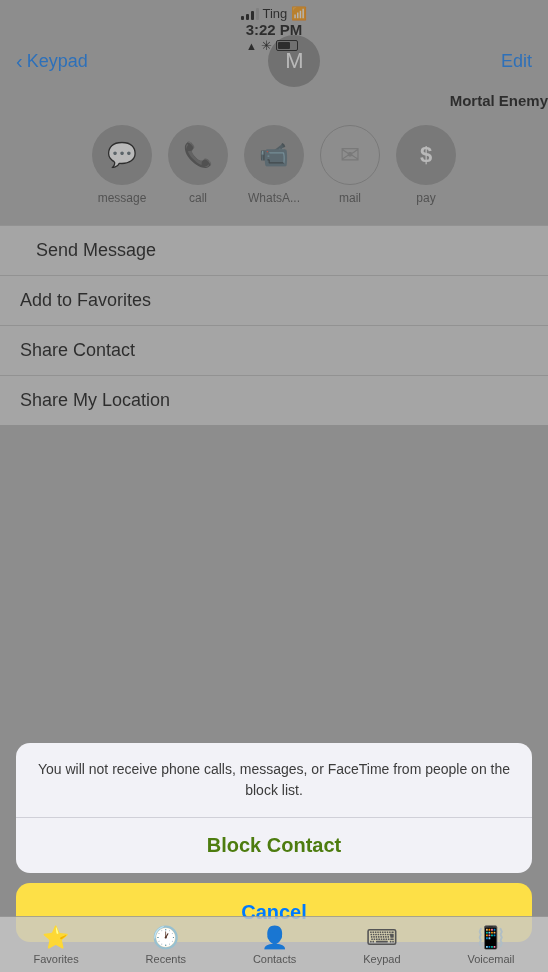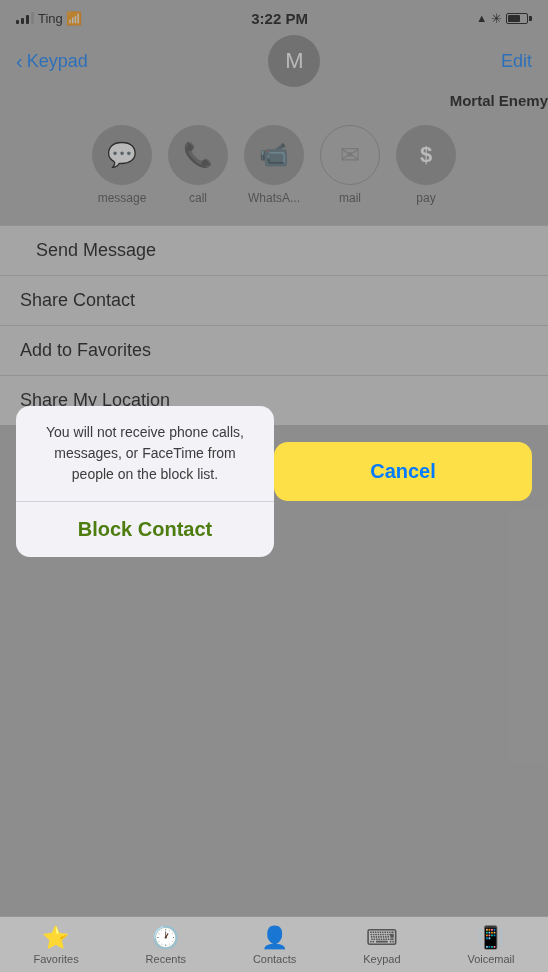--- a/index.html
+++ b/index.html
@@ -16,20 +16,21 @@
     
     .status-bar {
       display: flex;
       justify-content: space-between;
       align-items: center;
       padding: 6px 16px;
       height: 36px;
       color: #000;
       font-size: 13px;
       font-weight: 500;
+      flex-direction: column;
     }
     .status-left { display: flex; align-items: center; gap: 4px; }
     .status-center { font-size: 15px; font-weight: 600; }
     .status-right { display: flex; align-items: center; gap: 4px; }
 
     
     .signal-bars { display: flex; align-items: flex-end; gap: 2px; height: 12px; }
     .signal-bar { background: #000; border-radius: 1px; width: 3px; }
 
     
@@ -127,21 +128,21 @@
       border-top: 1px solid rgba(0,0,0,0.15);
       padding-left: 36px;
     }
 
     
     .overlay {
       position: absolute;
       top: 0; left: 0; right: 0; bottom: 0;
       background: rgba(100,100,100,0.45);
       display: flex;
-      flex-direction: row;
+      flex-direction: column;
       justify-content: flex-end;
       align-items: center;
       padding: 0 16px 0;
     }
 
     
     .alert-sheet {
       width: 100%;
       max-width: 516px;
       background: #f2f2f7;
@@ -299,24 +300,24 @@
     <div class="action-circle" style="font-size:22px;font-weight:bold;">$</div>
     <span class="action-label">pay</span>
   </div>
 </div>
 
 <div class="list-section">
   <div class="list-item">
     <span>Send Message</span>
   </div>
   <div class="list-item">
+    <span>Add to Favorites</span>
+  </div>
+  <div class="list-item">
     <span>Share Contact</span>
-  </div>
-  <div class="list-item">
-    <span>Add to Favorites</span>
   </div>
   <div class="list-item" style="border-bottom:none;">
     <span>Share My Location</span>
   </div>
 </div>
 
 <div class="overlay">
 
   <div class="alert-sheet">
     <div class="alert-message">You will not receive phone calls, messages, or FaceTime from people on the block list.</div>

